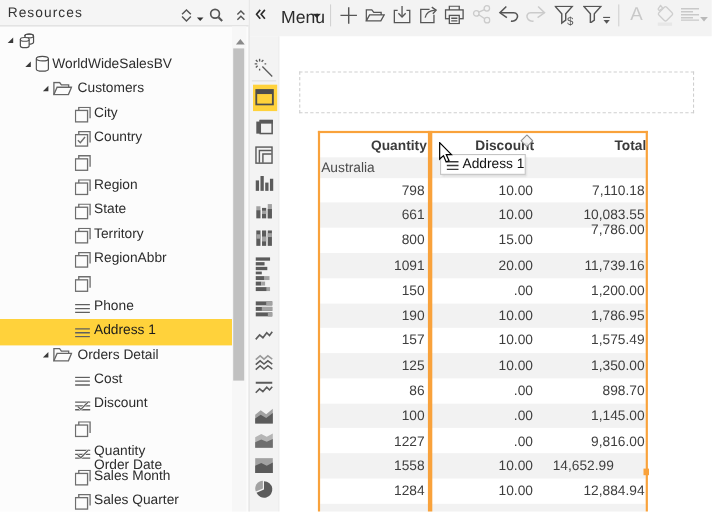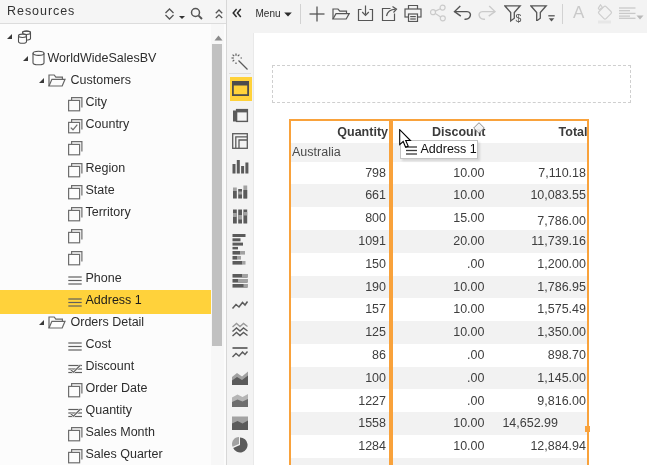--- a/index.html
+++ b/index.html
@@ -126,20 +126,21 @@
       <path d="M3.6 10.6 L3.6 0.6 L13.9 0.6 L13.9 10.6" fill="none" stroke="#6e6e6e" stroke-width="1.2"></path>
       <rect x="0.6" y="3.4" width="11" height="10.4" fill="#fcfcfc" stroke="#6e6e6e" stroke-width="1.2"></rect>
     </svg>
     <span style="position:absolute;left:85.5px;">Territory</span>
   </div>
   <div class="trow" style="left:0;top:223px;width:211px;">
     <svg class="ticon" style="left:68px;top:5.5px" width="15" height="15" viewBox="0 0 15 15">
       <path d="M3.6 10.6 L3.6 0.6 L13.9 0.6 L13.9 10.6" fill="none" stroke="#6e6e6e" stroke-width="1.2"></path>
       <rect x="0.6" y="3.4" width="11" height="10.4" fill="#fcfcfc" stroke="#6e6e6e" stroke-width="1.2"></rect>
     </svg>
+    <span style="position:absolute;left:85.5px;">RegionAbbr</span>
   </div>
   <div class="trow" style="left:0;top:245px;width:211px;">
     <svg class="ticon" style="left:68px;top:5.5px" width="15" height="15" viewBox="0 0 15 15">
       <path d="M3.6 10.6 L3.6 0.6 L13.9 0.6 L13.9 10.6" fill="none" stroke="#6e6e6e" stroke-width="1.2"></path>
       <rect x="0.6" y="3.4" width="11" height="10.4" fill="#fcfcfc" stroke="#6e6e6e" stroke-width="1.2"></rect>
     </svg>
   </div>
   <div class="trow" style="left:0;top:267px;width:211px;">
     <svg class="ticon" style="left:68px;top:9px" width="14" height="9" viewBox="0 0 14 9">
       <g stroke="#5f5f5f" stroke-width="1.2">
@@ -190,21 +191,21 @@
       <path d="M2.7 6.6 L5.5 9.2 L12.5 2" fill="none" stroke="#fcfcfc" stroke-width="2.2"></path>
       <path d="M2.7 6.6 L5.5 9.2 L12.5 2" fill="none" stroke="#5f5f5f" stroke-width="1.2"></path>
     </svg>
     <span style="position:absolute;left:85.5px;">Discount</span>
   </div>
   <div class="trow" style="left:0;top:377px;width:211px;">
     <svg class="ticon" style="left:68px;top:5.5px" width="15" height="15" viewBox="0 0 15 15">
       <path d="M3.6 10.6 L3.6 0.6 L13.9 0.6 L13.9 10.6" fill="none" stroke="#6e6e6e" stroke-width="1.2"></path>
       <rect x="0.6" y="3.4" width="11" height="10.4" fill="#fcfcfc" stroke="#6e6e6e" stroke-width="1.2"></rect>
     </svg>
-    <span style="position:absolute;left:85.5px;">Order Date</span>
+    <span style="position:absolute;left:85.5px;margin-top:34px;">Order Date</span>
   </div>
   <div class="trow" style="left:0;top:399px;width:211px;">
     <svg class="ticon" style="left:68px;top:7.5px" width="15" height="11" viewBox="0 0 15 11">
       <g stroke="#5f5f5f" stroke-width="1.2">
           <line x1="0.3" y1="2.5" x2="14" y2="2.5"></line>
           <line x1="0.3" y1="6" x2="14" y2="6"></line>
           <line x1="0.3" y1="9.5" x2="14" y2="9.5"></line>
         </g>
       <path d="M2.7 6.6 L5.5 9.2 L12.5 2" fill="none" stroke="#fcfcfc" stroke-width="2.2"></path>
       <path d="M2.7 6.6 L5.5 9.2 L12.5 2" fill="none" stroke="#5f5f5f" stroke-width="1.2"></path>
@@ -236,21 +237,21 @@
 
 <div class="abs" id="topbar"></div>
 <div class="abs" id="tbicons">
 
   <svg class="abs" style="left:231.5px;top:8px" width="10" height="10" viewBox="0 0 10 10">
     <g stroke="#2b2b2b" stroke-width="1.5" fill="none">
         <path d="M4.6 1 L1.2 5 L4.6 9"></path>
         <path d="M8.8 1 L5.4 5 L8.8 9"></path>
       </g>
   </svg>
-  <span class="abs" style="left:255.5px;top:7.5px;font-size:10px;color:#2b2b2b;">Menu</span>
+  <span class="abs" style="left:255.5px;top:7.5px;font-size:16px;color:#2b2b2b;">Menu</span>
   <svg class="abs" style="left:284px;top:11.5px" width="8" height="5" viewBox="0 0 8 5">
       <polygon points="0.2,0.4 7.8,0.4 4,4.4" fill="#2b2b2b"></polygon>
     </svg>
   <div class="abs" style="left:300px;top:4px;width:1px;height:20px;background:#d2d2d2;"></div>
 
   <svg class="abs" style="left:308.5px;top:5.5px" width="16" height="16" viewBox="0 0 16 16">
     <g stroke="#565656" stroke-width="1.3">
         <line x1="8" y1="0.5" x2="8" y2="15.5"></line>
         <line x1="0.5" y1="8" x2="15.5" y2="8"></line>
       </g>
@@ -497,21 +498,21 @@
 
   <div id="rows">
   <div class="cell rt" style="left:293px;top:161.5px;width:93px;height:22.8px;line-height:22.8px;">798</div>
       <div class="cell rt" style="left:394px;top:161.5px;width:90.5px;height:22.8px;line-height:22.8px;">10.00</div>
       <div class="cell rt" style="left:490px;top:161.5px;width:96px;height:22.8px;line-height:22.8px;">7,110.18</div>
   <div class="cell rt" style="left:293px;top:184.3px;width:93px;height:22.8px;line-height:22.8px;">661</div>
       <div class="cell rt" style="left:394px;top:184.3px;width:90.5px;height:22.8px;line-height:22.8px;">10.00</div>
       <div class="cell rt" style="left:490px;top:184.3px;width:96px;height:22.8px;line-height:22.8px;">10,083.55</div>
   <div class="cell rt" style="left:293px;top:207.1px;width:93px;height:22.8px;line-height:22.8px;">800</div>
       <div class="cell rt" style="left:394px;top:207.1px;width:90.5px;height:22.8px;line-height:22.8px;">15.00</div>
-      <div class="cell rt" style="left:490px;top:210px;width:96px;height:22.8px;line-height:22.8px;">7,786.00</div>
+      <div class="cell rt" style="left:490px;top:198px;width:96px;height:22.8px;line-height:22.8px;">7,786.00</div>
   <div class="cell rt" style="left:293px;top:229.9px;width:93px;height:22.8px;line-height:22.8px;">1091</div>
       <div class="cell rt" style="left:394px;top:229.9px;width:90.5px;height:22.8px;line-height:22.8px;">20.00</div>
       <div class="cell rt" style="left:490px;top:229.9px;width:96px;height:22.8px;line-height:22.8px;">11,739.16</div>
   <div class="cell rt" style="left:293px;top:252.7px;width:93px;height:22.8px;line-height:22.8px;">150</div>
       <div class="cell rt" style="left:394px;top:252.7px;width:90.5px;height:22.8px;line-height:22.8px;">.00</div>
       <div class="cell rt" style="left:490px;top:252.7px;width:96px;height:22.8px;line-height:22.8px;">1,200.00</div>
   <div class="cell rt" style="left:293px;top:275.5px;width:93px;height:22.8px;line-height:22.8px;">190</div>
       <div class="cell rt" style="left:394px;top:275.5px;width:90.5px;height:22.8px;line-height:22.8px;">10.00</div>
       <div class="cell rt" style="left:490px;top:275.5px;width:96px;height:22.8px;line-height:22.8px;">1,786.95</div>
   <div class="cell rt" style="left:293px;top:298.3px;width:93px;height:22.8px;line-height:22.8px;">157</div>

